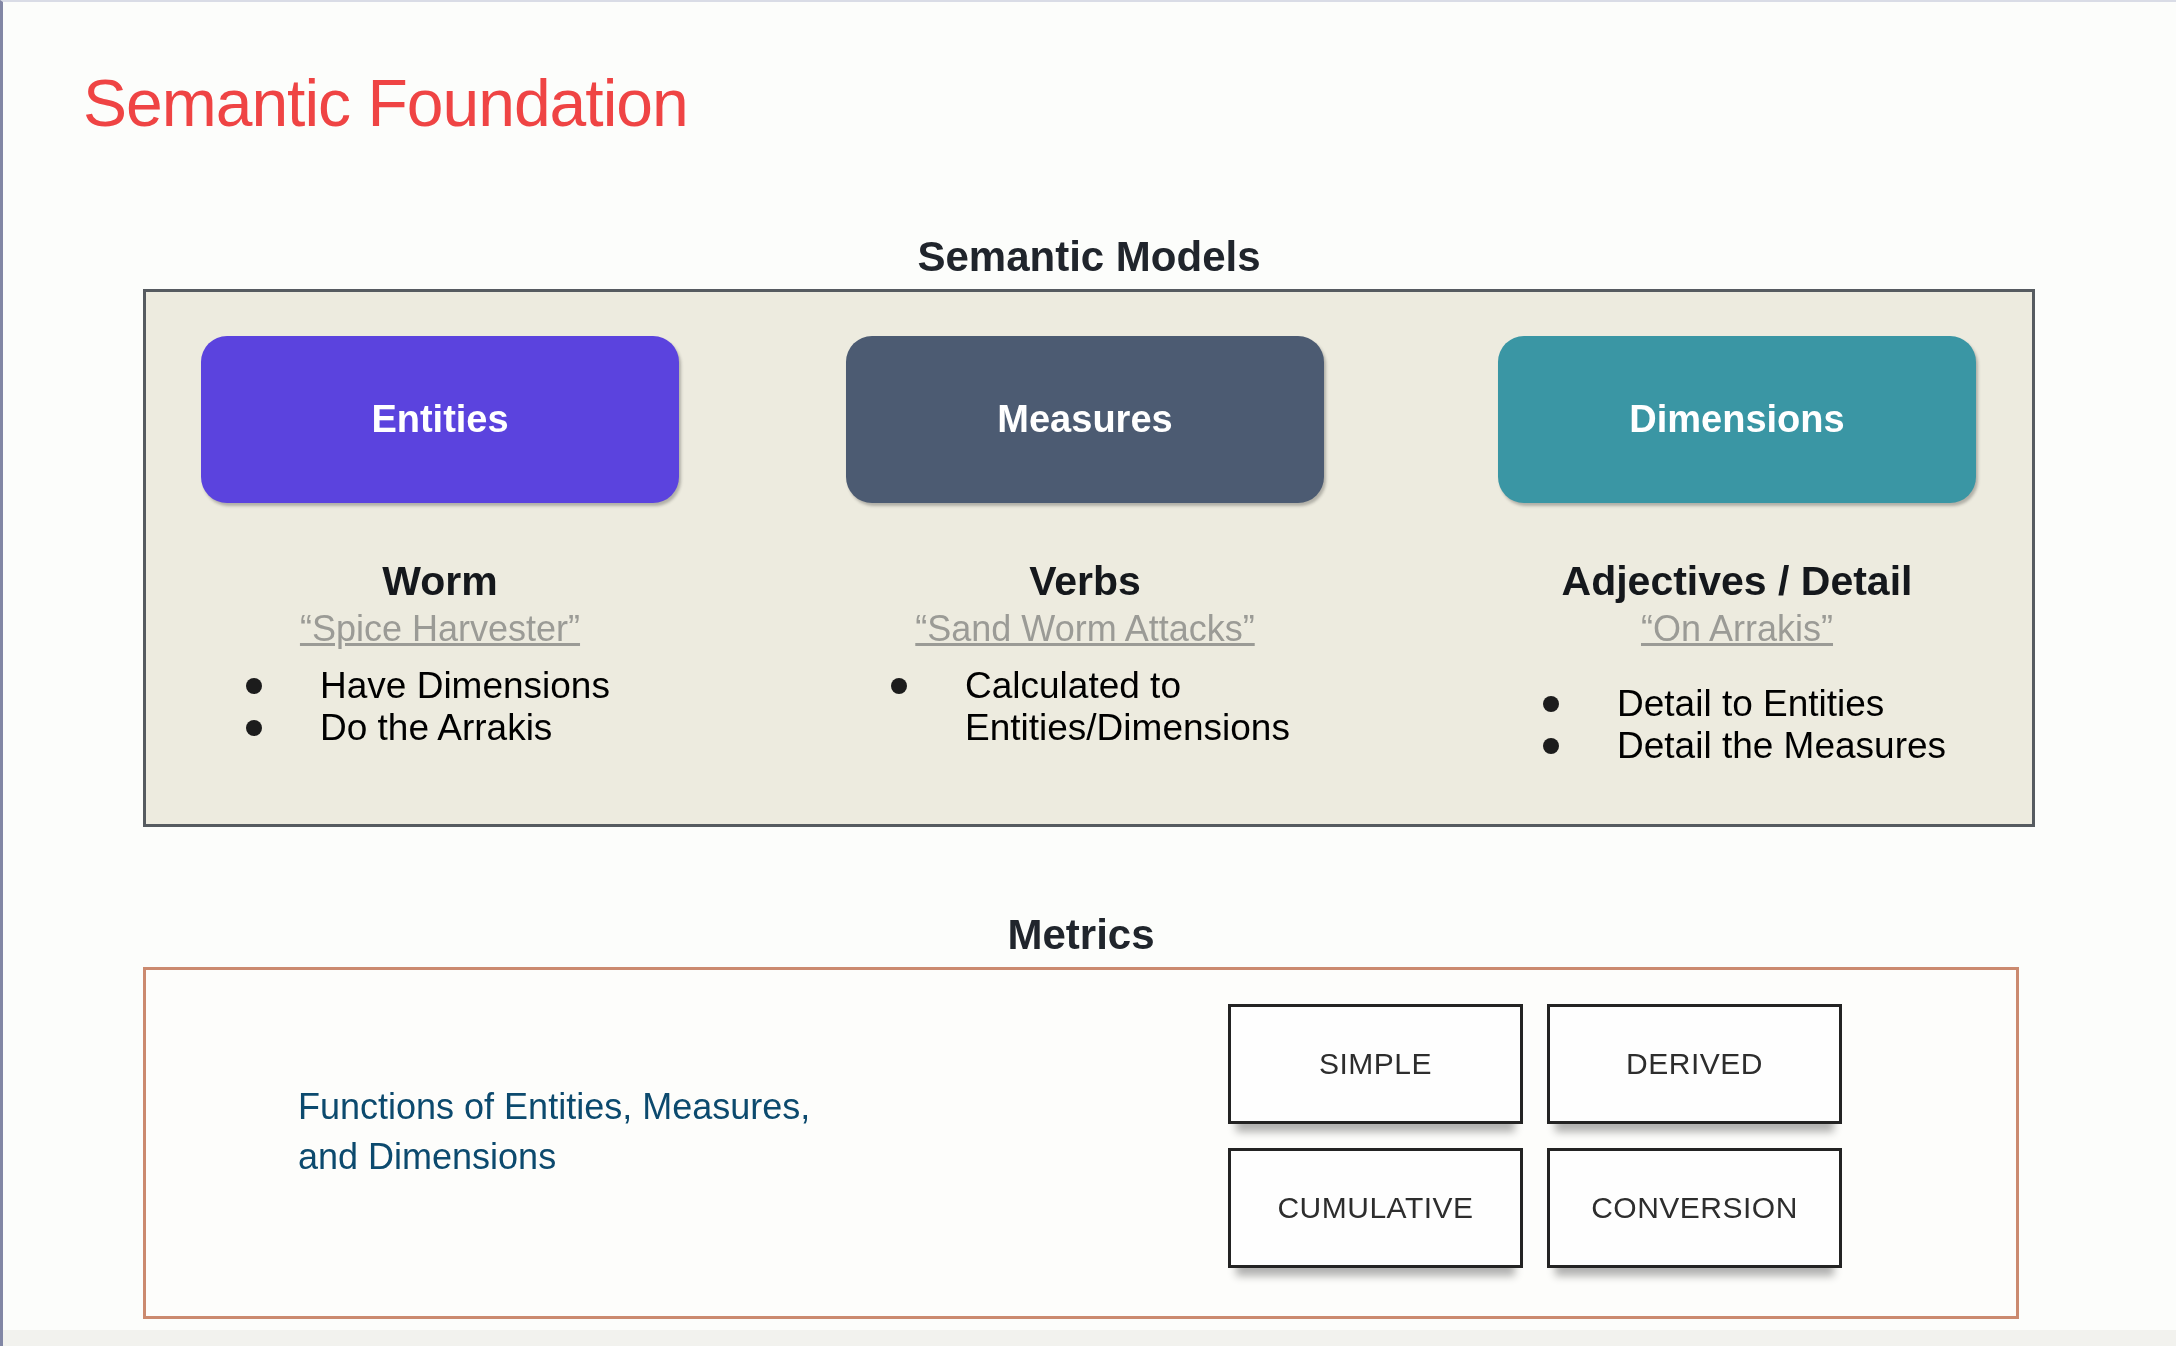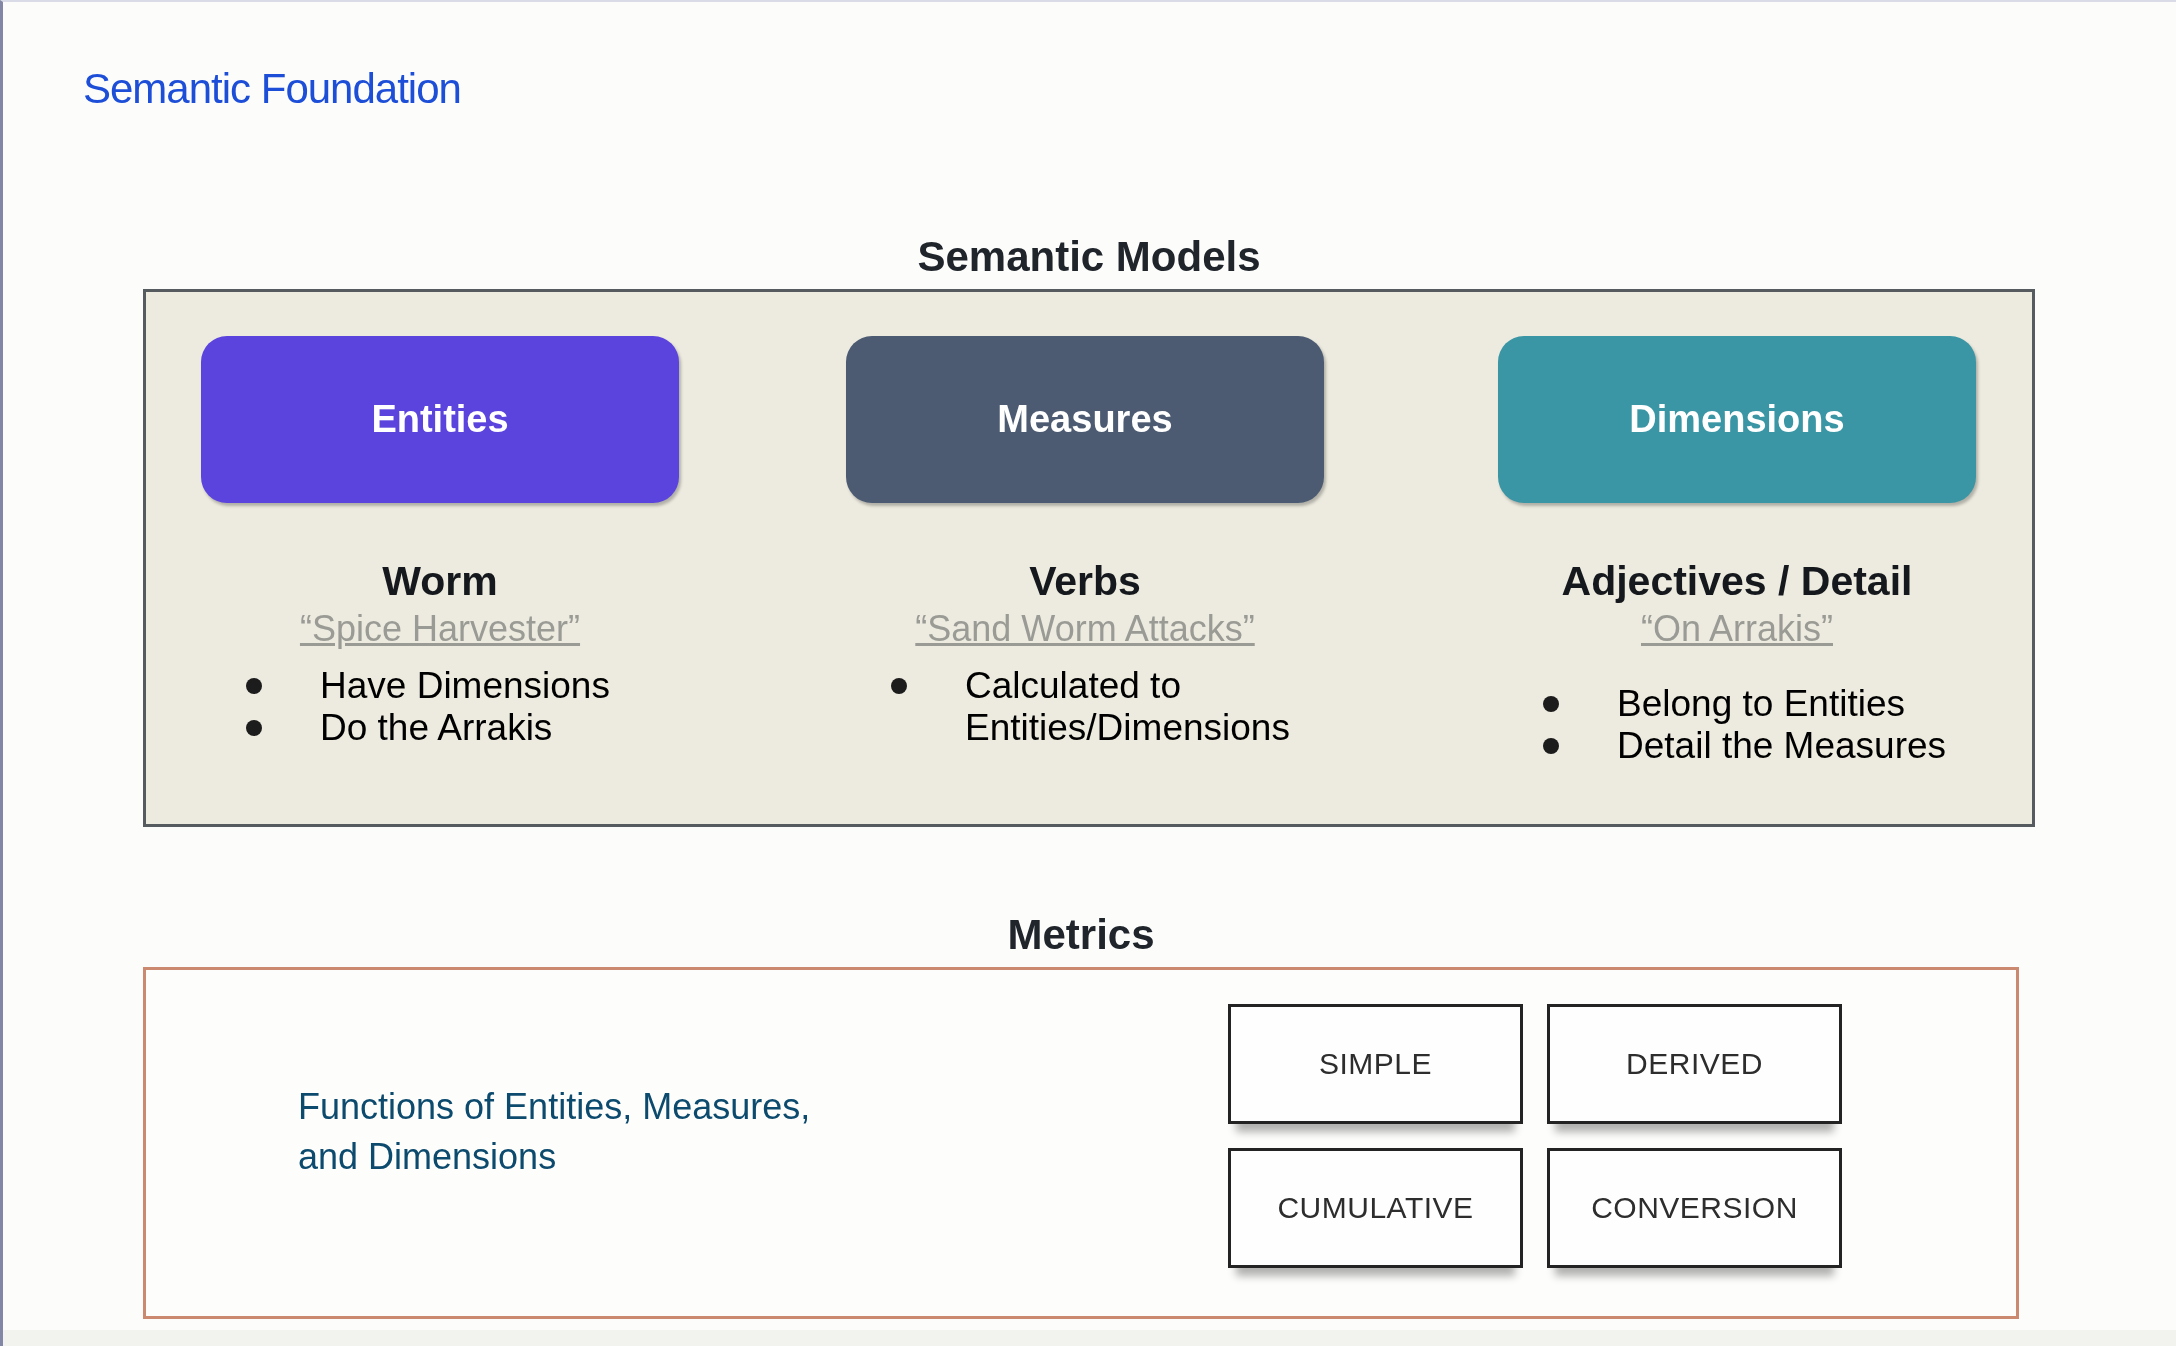--- a/index.html
+++ b/index.html
@@ -21,24 +21,24 @@
     position: absolute;
     left: 0; right: 0; bottom: 0;
     height: 16px;
     background: #f2f2ee;
   }
 
   .slide-title {
     position: absolute;
     left: 80px;
     top: 62px;
-    font-size: 42px;
+    font-size: 66px;
     font-weight: 400;
     letter-spacing: -1px;
-    color: #1d4ed8;
+    color: #ef4444;
     margin: 0;
     line-height: 1.2;
   }
 
   .section-heading {
     position: absolute;
     text-align: center;
     font-size: 42px;
     font-weight: 700;
     color: #20252c;
@@ -200,21 +200,21 @@
       </div>
     </div>
 
     <div class="model-col col-2">
       <div class="pill" style="background-color: rgb(58, 150, 164);">Dimensions</div>
       <div class="part-of-speech">Adjectives / Detail</div>
       <div class="example">“On Arrakis”</div>
       <div class="bullets">
         <div class="bullet-row">
           <span class="bullet-dot"></span>
-          <span class="bullet-text">Belong to Entities</span>
+          <span class="bullet-text">Detail to Entities</span>
         </div>
         <div class="bullet-row">
           <span class="bullet-dot"></span>
           <span class="bullet-text">Detail the Measures</span>
         </div>
       </div>
     </div>
 
   </div>
 

